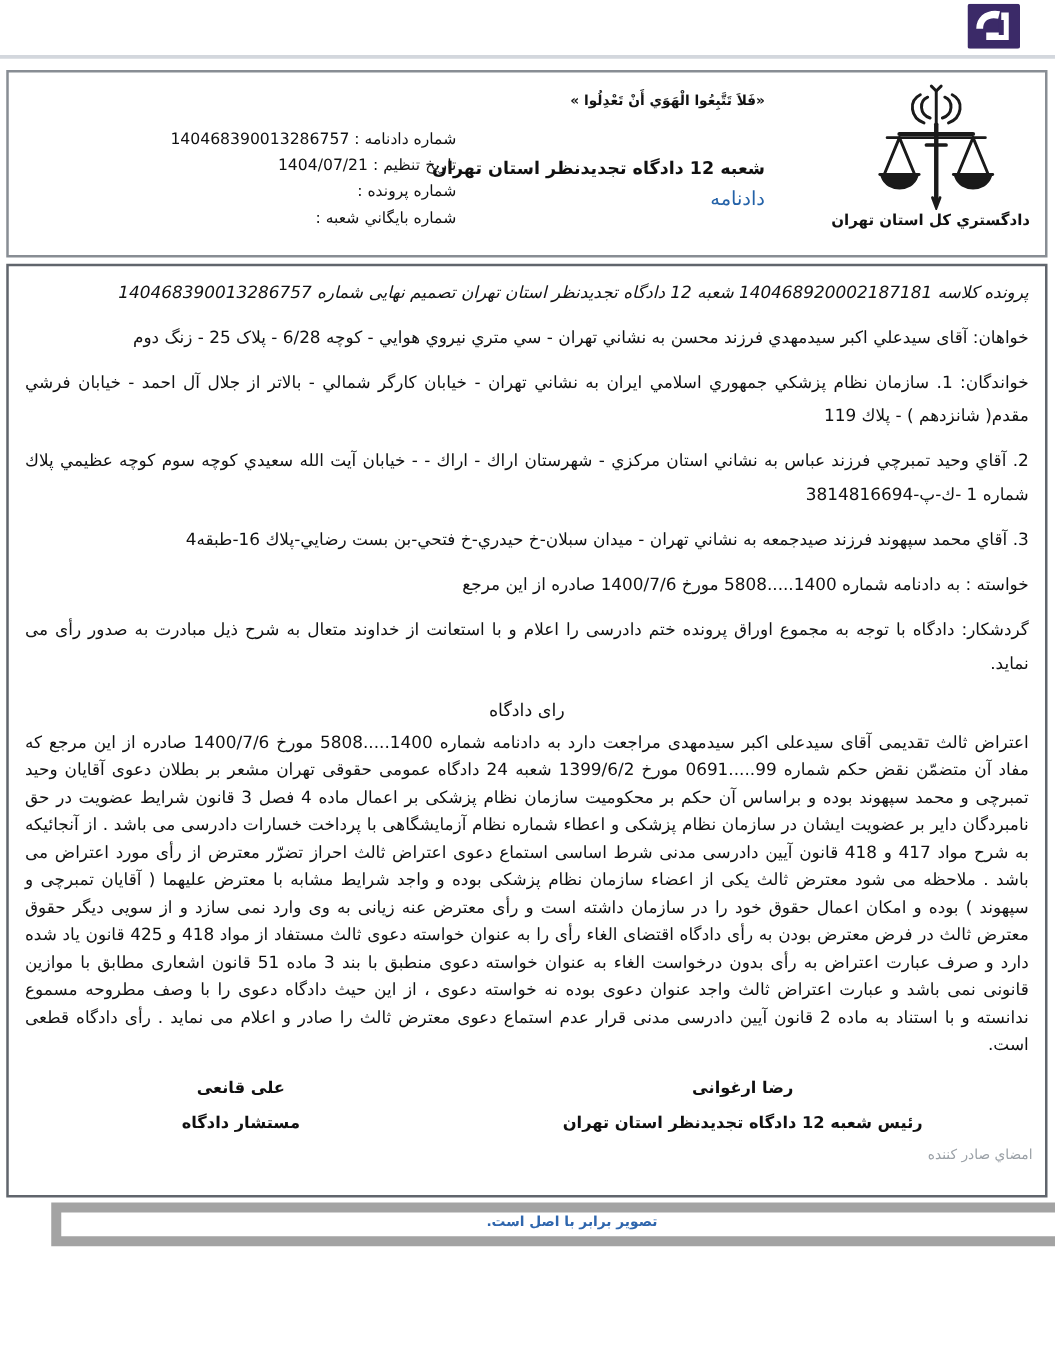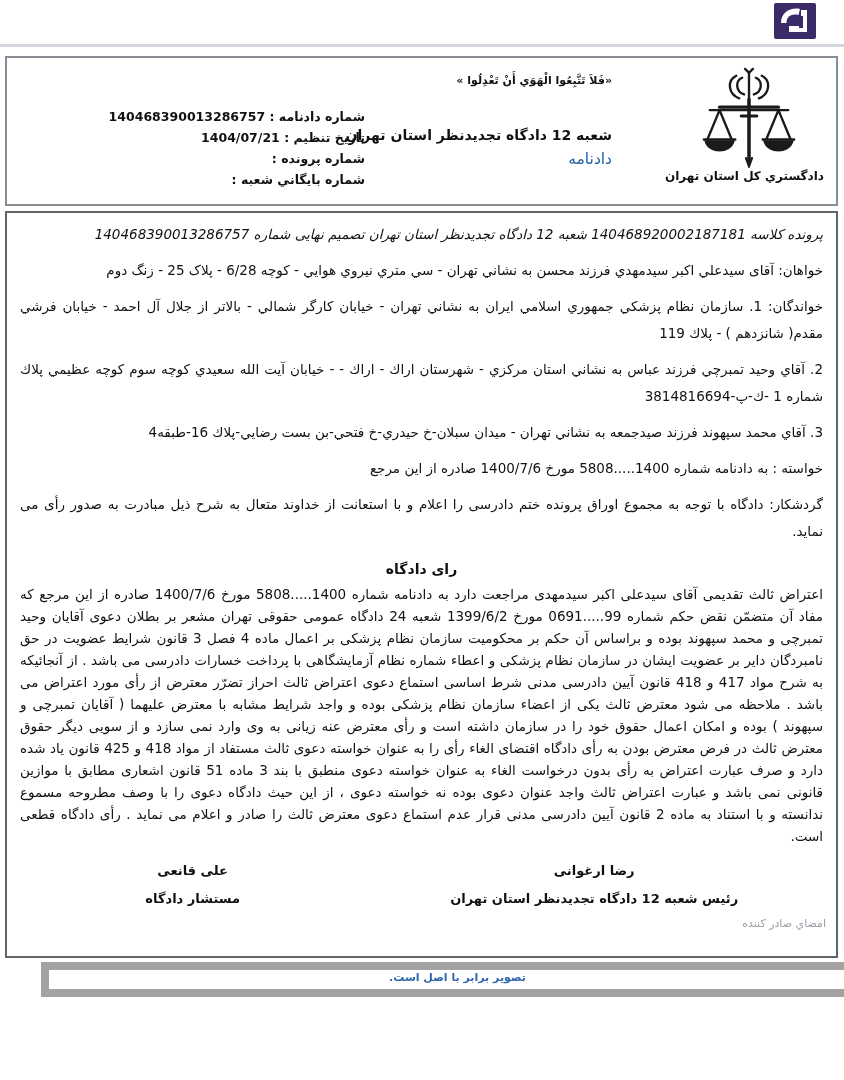--- a/index.html
+++ b/index.html
@@ -17,23 +17,23 @@
   }
   .badge {
     position: absolute; left: 774px; top: 3px; width: 42px; height: 36px;
   }
   
   .header-box {
     position: absolute; left: 5px; top: 56px; width: 833px; height: 150px;
     border: 2px solid #888d94; background: #fff;
   }
   .hfields {
-    position: absolute; left: 48px; top: 48px; width: 310px;
+    position: absolute; left: 48px; top: 42px; width: 310px;
     direction: rtl; text-align: right;
-    font-size: 12.5px; font-weight: bold; line-height: 21px;
+    font-size: 12.5px; font-weight: normal; line-height: 21px;
     white-space: nowrap;
   }
   .hcenter {
     position: absolute; left: 235px; top: 16px; width: 370px;
     text-align: right; direction: rtl;
   }
   .hcenter .verse { font-size: 11px; font-weight: bold; letter-spacing: 0; }
   .hcenter .branch { margin-top: 40px; font-size: 14px; font-weight: bold; }
   .hcenter .doctitle { margin-top: 7px; font-size: 15.5px; font-weight: normal; color: #2462a8; }
   .hlogo {
@@ -44,21 +44,21 @@
   .hlogo .orgname { font-size: 12px; font-weight: bold; margin-top: 1px; white-space: nowrap; }
   
   .body-box {
     position: absolute; left: 5px; top: 211px; width: 833px; height: 747px;
     border: 2px solid #60656c; background: #fff;
     direction: rtl; padding: 6px 13px 0 13px;
     font-size: 13.5px;
   }
   .p { text-align: justify; line-height: 27px; margin-top: 9px; }
   .p.first { margin-top: 2px; font-style: italic; }
-  .verdict-head { text-align: center; font-weight: bold; font-size: 14px; margin-top: 16px; }
+  .verdict-head { text-align: center; font-weight: normal; font-size: 14px; margin-top: 16px; }
   .verdict { text-align: justify; line-height: 22px; margin-top: 6px; }
   .sig-row { display: flex; margin-top: 16px; font-weight: bold; font-size: 13px; }
   .sig-col-right { width: 57%; text-align: center; }
   .sig-col-left  { width: 43%; text-align: center; }
   .sig-name { }
   .sig-title { margin-top: 13px; }
   .issuer-sig {
     position: absolute; right: 10px; bottom: 26px;
     color: #9aa0a6; font-size: 11px; direction: rtl;
   }

